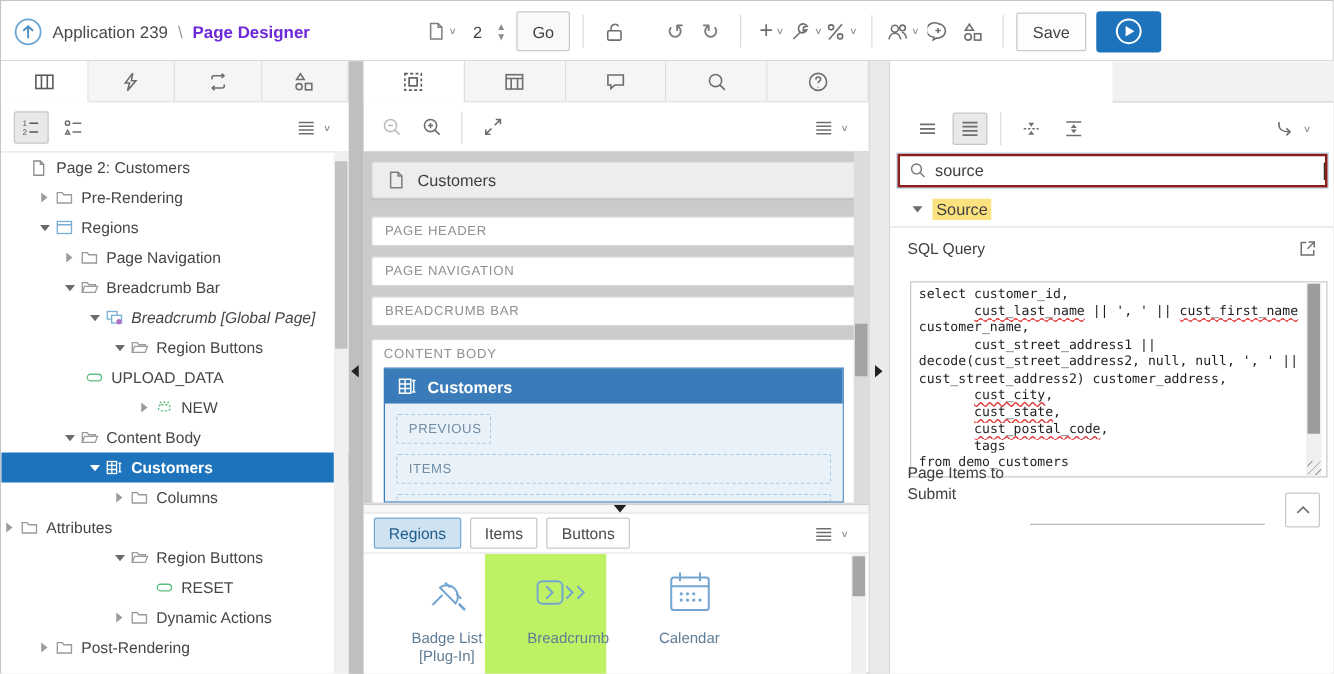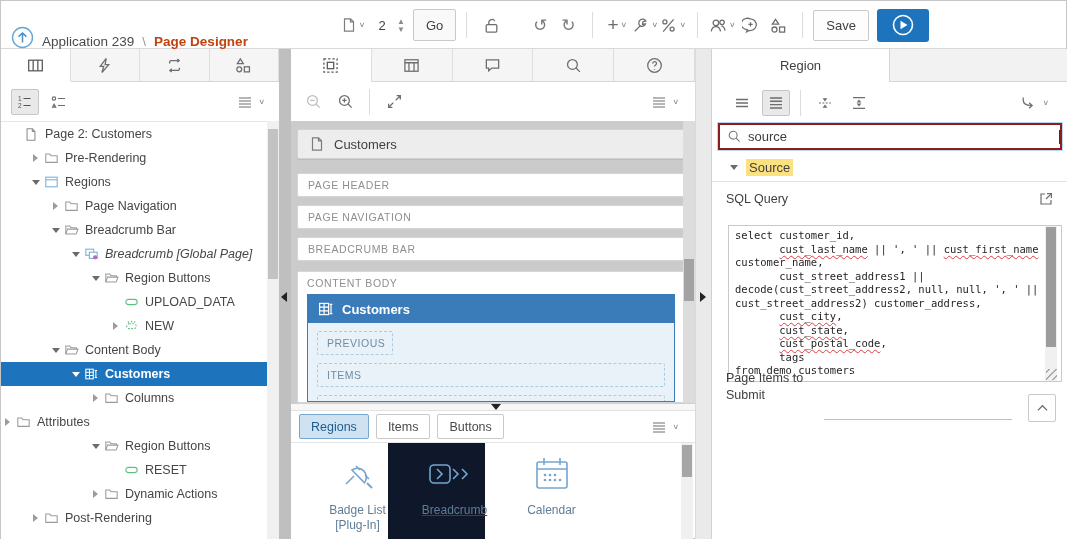--- a/index.html
+++ b/index.html
@@ -1,24 +1,24 @@
 <!DOCTYPE html>
 <html style="--accent: #1d74bd; --region-blue: #3a7cba; --hl-yellow: #fce27e; --search-red: #8b1d1d;"><head>
 <meta charset="utf-8">
 <style>
   * { margin:0; padding:0; box-sizing:border-box; }
   html,body { width:1067px; height:539px; font-family:"Liberation Sans",sans-serif; background:#fff; color:#404040; overflow:hidden; }
   #app { position:relative; width:1067px; height:539px; border:1px solid #c6c6c6; background:#fff; }
 
   
   .hdr { position:absolute; left:0; top:0; width:100%; height:48px; background:#fff; border-bottom:1px solid #d9d9d9; }
-  .hdr-left { position:absolute; left:10px; top:0; height:48px; display:flex; align-items:flex-end; gap:8px; }
+  .hdr-left { position:absolute; left:10px; top:0; height:48px; display:flex; align-items:center; gap:8px; }
   .crumb-app { font-size:13.5px; color:#4a4a4a; }
   .crumb-sep { color:#9a9a9a; font-size:13.5px; }
-  .crumb-page { font-size:13.5px; font-weight:bold; color:#c2410c; }
+  .crumb-page { font-size:13.5px; font-weight:bold; color:#6d28d9; }
   .hdr-tools { position:absolute; left:338px; top:0; height:48px; display:flex; align-items:center; }
   .tbtn { display:flex; align-items:center; justify-content:center; height:32px; min-width:28px; border:none; background:transparent; cursor:pointer; color:#6e6e6e; }
   .chev { font-size:9px; color:#8a8a8a; margin-left:2px; transform:scaleY(.8); }
   .pgnum { width:30px; height:26px; border:none; font-size:13px; text-align:center; color:#404040; font-family:"Liberation Sans",sans-serif; }
   .spin { display:flex; flex-direction:column; justify-content:center; gap:1px; color:#8a8a8a; font-size:8px; line-height:7px; cursor:pointer; }
   .btn { height:31px; padding:0 12px; border:1px solid #c9c9c9; border-radius:2px; background:#fdfdfd; font-size:13px; color:#404040; cursor:pointer; font-family:"Liberation Sans",sans-serif; }
   .vsep { width:1px; height:26px; background:#dcdcdc; margin:0 10px; }
   .undo-redo { font-size:17px; color:#7a7a7a; }
   .run-btn { width:52px; height:33px; margin-left:8px; border:none; border-radius:3px; background:var(--accent); display:flex; align-items:center; justify-content:center; cursor:pointer; }
 
@@ -55,21 +55,21 @@
   .region-blue { border:1px solid var(--region-blue); }
   .region-hdr { height:28px; background:var(--region-blue); color:#fff; display:flex; align-items:center; gap:8px; padding-left:10px; font-size:13px; font-weight:bold; cursor:pointer; }
   .region-body { background:#e9f2f9; padding:8px 9px 0 9px; height:78px; overflow:hidden; }
   .ph-box { border:1px dashed #a9cce4; border-radius:2px; height:24px; display:flex; align-items:center; padding-left:9px; font-size:10.5px; letter-spacing:.5px; color:#6f8ca3; margin-bottom:8px; cursor:pointer; }
   .hsplit { position:absolute; left:290px; top:402px; width:404px; height:8px; background:#f7f7f7; border-top:1px solid #cfcfcf; border-bottom:1px solid #e2e2e2; cursor:row-resize; }
   .gal-tabs { position:absolute; left:290px; top:410px; width:404px; height:32px; background:#fff; border-bottom:1px solid #e4e4e4; display:flex; align-items:center; gap:7px; padding-left:8px; }
   .gal-tab { height:25px; padding:0 11px; font-size:12.5px; border:1px solid #c9c9c9; border-radius:2px; background:#fff; color:#4a4a4a; cursor:pointer; font-family:"Liberation Sans",sans-serif; }
   .gal-tab.active { background:#cfe2f2; border-color:#77a8cf; color:#205d8c; }
   .gallery { position:absolute; left:290px; top:442px; width:402px; height:97px; background:#fff; display:flex; overflow:hidden; }
   .gtile { width:97px; padding-top:10px; display:flex; flex-direction:column; align-items:center; cursor:pointer;padding-left:36px; }
-  .gtile.sel { background:#0f172a;text-decoration:underline; }
+  .gtile.sel { background:#bef264; }
   .gtile .glabel { margin-top:8px; font-size:12px; color:#5f7d96; text-align:center; width:88px; line-height:15px; }
   .gicon { height:42px; display:flex; align-items:center; justify-content:center; color:#74a5d0; }
 
   
   .rpane { position:absolute; left:710px; top:48px; width:356px; height:491px; background:#fff; border-left:1px solid #d2d2d2; }
   .rtab { position:absolute; left:0; top:0; width:178px; height:33px; background:#fff; display:flex; align-items:center; justify-content:center; font-size:13px; color:#404040; cursor:pointer; border-right:1px solid #d6d6d6; }
   .rtab-rest { position:absolute; left:178px; top:0; right:0; height:33px; background:#f2f2f2; border-bottom:1px solid #d6d6d6; }
   .rtools { position:absolute; left:0; top:33px; width:100%; height:41px; display:flex; align-items:center; padding-left:16px; }
   .rsearch { position:absolute; left:6px; top:74px; width:344px; height:27px; border:2px solid var(--search-red); background:#fff; display:flex; align-items:center; padding-left:7px; gap:6px; box-shadow:0 0 0 1px #bcd8ee; }
   .rsearch input { border:none; outline:none; flex:1; font-size:13px; color:#404040; font-family:"Liberation Sans",sans-serif; }
@@ -321,21 +321,21 @@
           <span class="tri-d"></span>
         </span>
         <span class="ticon">
           <svg width="15" height="14" viewBox="0 0 16 16" fill="none" stroke="#9a9a9a" stroke-width="1.2">
             <path d="M1.5 12.5v-9h4.5l1.5 2h6v1.5"></path>
             <path d="M3.5 7h12l-2.2 5.5H1.5z"></path>
           </svg>
         </span>
         <span class="tlabel">Region Buttons</span>
       </div>
-      <div class="trow" style="padding-left: 108px;">
+      <div class="trow" style="padding-left: 52px;">
         <span class="disc"></span>
         <span class="ticon">
           <svg width="15" height="14" viewBox="0 0 16 16" fill="none" stroke="#5fbf7f" stroke-width="1.2">
             <rect x="1.5" y="5" width="13" height="6" rx="3"></rect>
           </svg>
         </span>
         <span class="tlabel">UPLOAD_DATA</span>
       </div>
       <div class="trow" style="padding-left: 108px;">
         <span class="disc">
@@ -604,21 +604,20 @@
       </div>
     </div>
   <div class="sb-v" style="left:680px;top:442px;width:12px;height:97px;">
     <div class="sb-thumb" style="left:1px;top:2px;width:10px;height:32px;background:#a6a6a6;"></div>
   </div>
   <div class="splitter-v" style="left:694px;width:16px;background:#eaeaea;border-left:1px solid #dadada;">
     <div class="split-handle" style="left:4px;top:243px;border-top:5px solid transparent;border-bottom:5px solid transparent;border-left:6px solid #222;"></div>
   </div>
 
   <div class="rpane">
-    <div class="rtab">Region</div>
     <div class="rtab-rest"></div>
 
     <div class="rtools">
       <span class="tool-ico">
           <svg width="16" height="16" viewBox="0 0 16 16" fill="none" stroke="currentColor" stroke-width="1.2">
             <path d="M2 4.5h12M2 8h12M2 11.5h12" stroke-width="1.4"></path>
           </svg>
         </span>
       <span class="tool-ico pressed" style="margin-left:6px;">
           <svg width="16" height="16" viewBox="0 0 16 16" fill="none" stroke="currentColor" stroke-width="1.2">

